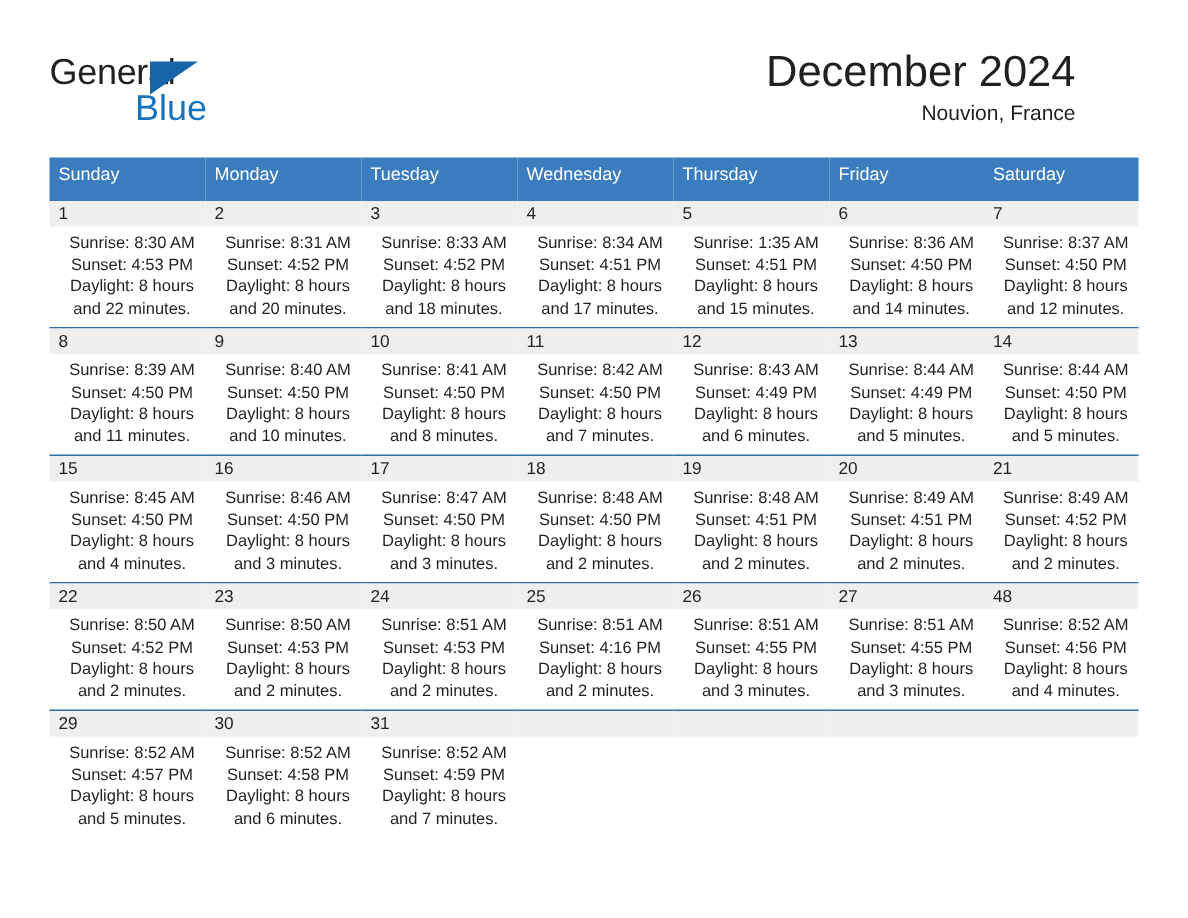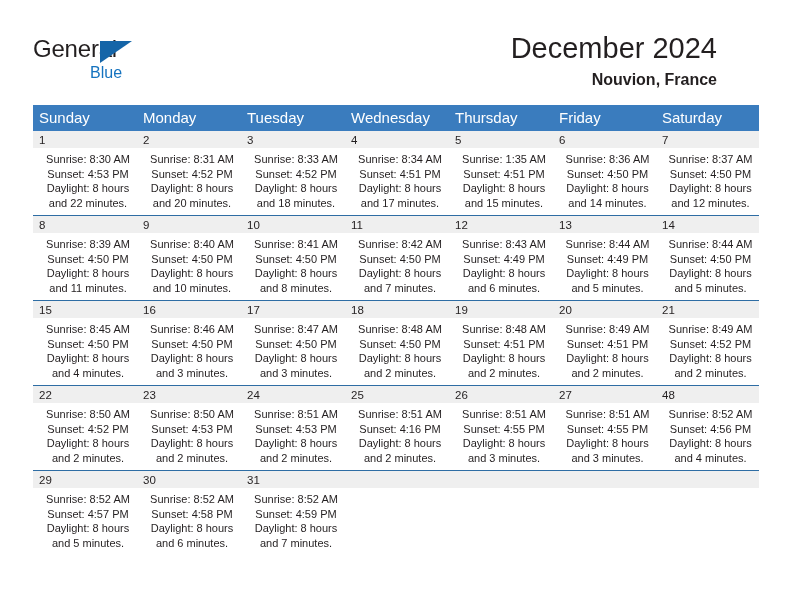--- a/index.html
+++ b/index.html
@@ -54,66 +54,65 @@
     top: 5px;
     width: 0;
     height: 0;
     border-left: 32px solid #1565a8;
     border-bottom: 22px solid transparent;
   }
   .logo-blue {
     position: absolute;
     left: 57px;
     top: 24px;
-    font-size: 16px;
+    font-size: 24px;
     line-height: 26px;
     color: #1573bf;
     font-weight: 400;
   }
 
   .title-block {
     position: absolute;
     right: 35px;
     top: 30px;
     text-align: right;
   }
   .cal-title {
     font-size: 29px;
     line-height: 36px;
     color: #231f20;
     font-weight: 400;
     white-space: nowrap;
     margin-left: 12px;
   }
   .cal-subtitle {
-    margin-top: 5px;
-    font-size: 16px;
+    font-size: 14px;
     line-height: 18px;
     color: #231f20;
-    font-weight: 700;
+    font-weight: 400;
     white-space: nowrap;
   }
 
   
   .calendar {
     position: absolute;
     left: 33px;
     top: 105px;
     width: 726px;
     border-collapse: collapse;
     table-layout: fixed;
   }
 
   .calendar th {
     background: #3a7cbe;
     color: #ffffff;
-    font-size: 15px;
+    font-size: 12px;
     font-weight: 400;
     text-align: left;
-    padding: 4px 0 5px 6px;
+    padding: 4px 0 11px 6px;
     height: 10px;
     border: none;
   }
 
   .calendar td {
     vertical-align: top;
     padding: 0;
     border: none;
     border-top: 1.2px solid #2e6da4;
     height: 84px;

